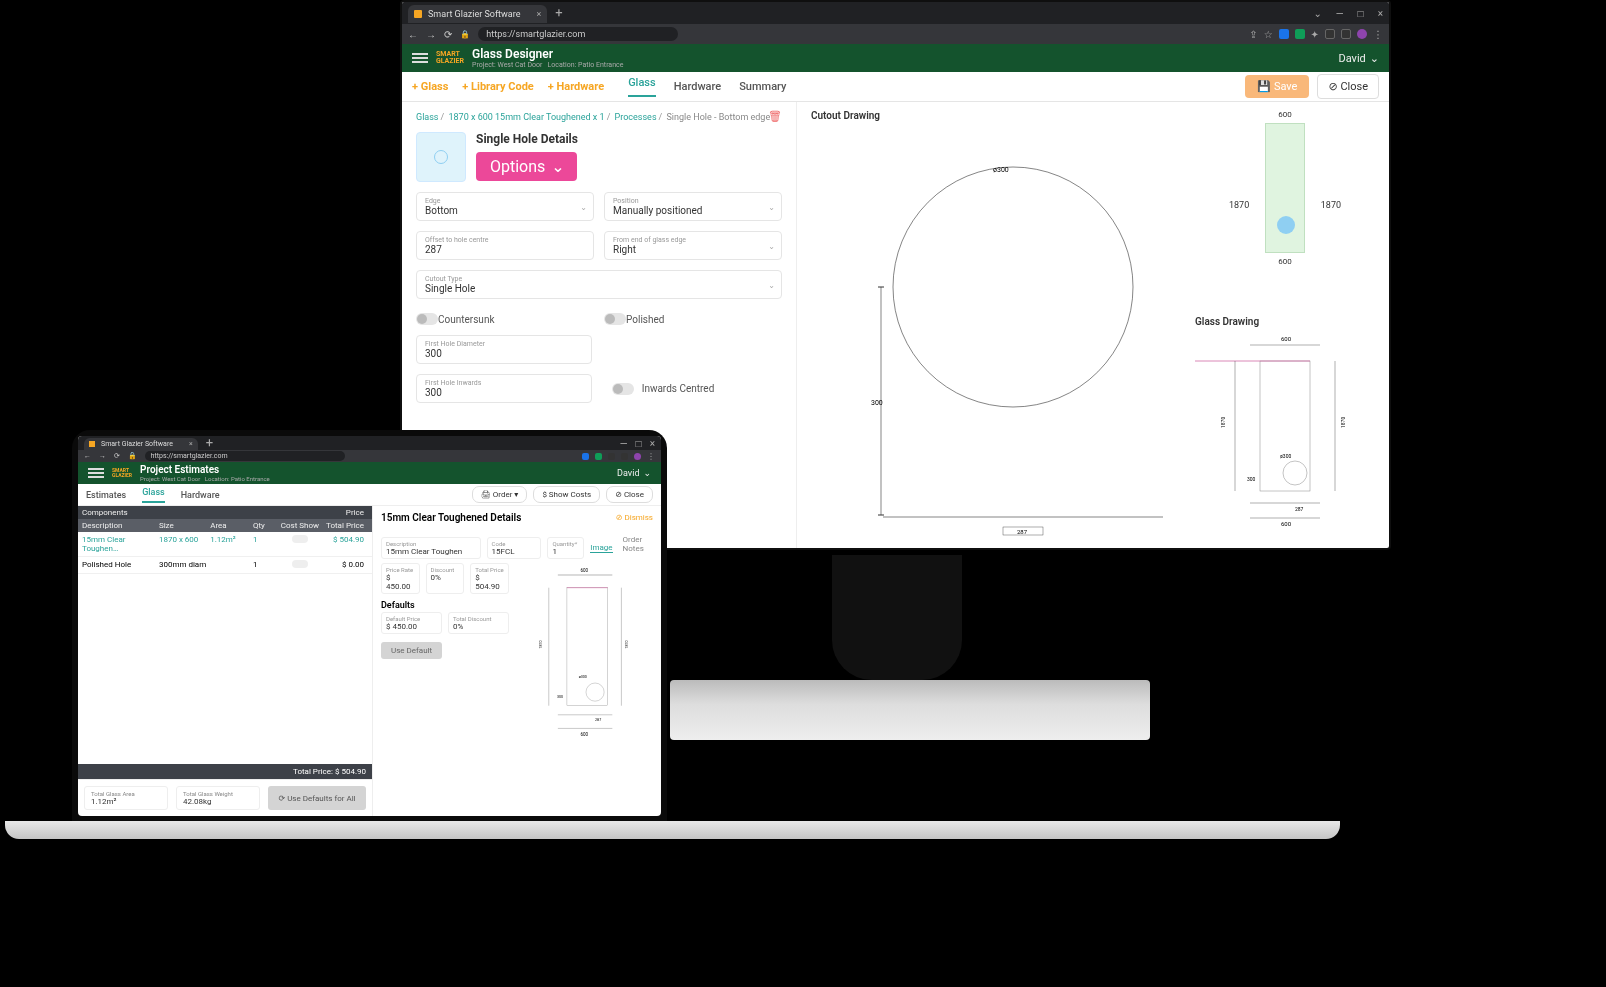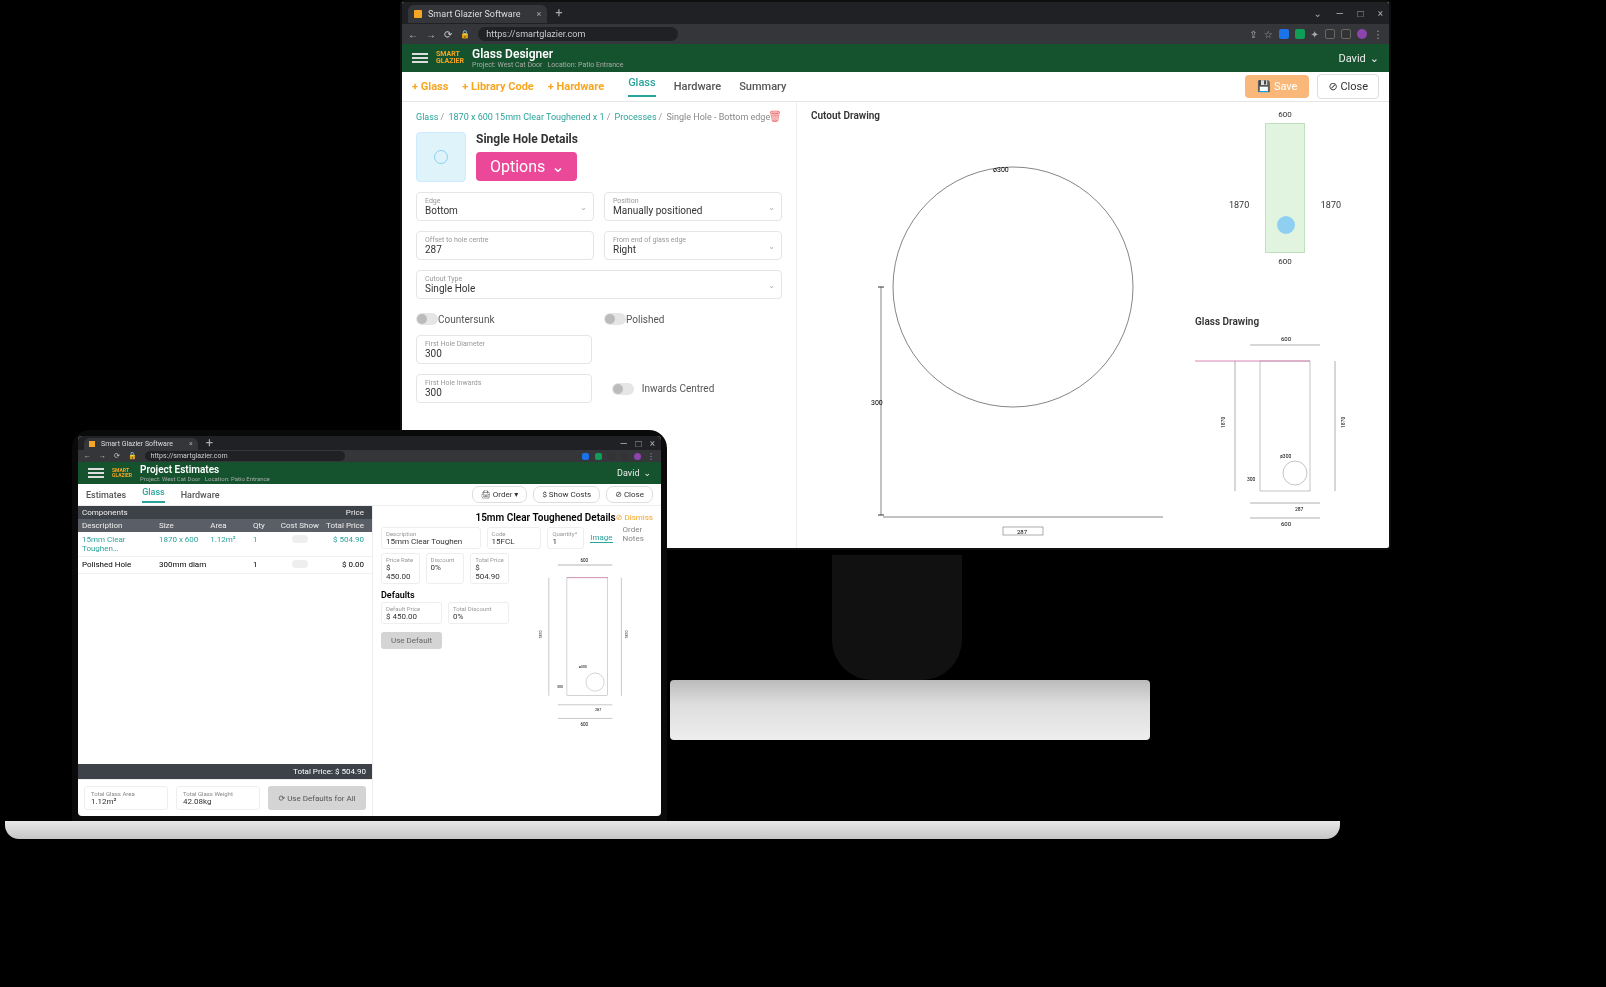--- a/index.html
+++ b/index.html
@@ -117,21 +117,21 @@
 .c-tp{flex:1;text-align:right;padding-right:4px}
 
 .lap-total{background:#3d4148;color:#fff;font-size:8px;text-align:right;padding:3px 6px;margin-top:auto}
 
 .lap-footer{display:flex;gap:8px;padding:6px;border-top:1px solid #eee}
 .stat{flex:1;border:1px solid #eee;border-radius:3px;padding:3px 6px}
 .stat .lbl{font-size:6px;color:#888}
 .stat .val{font-size:8px;color:#333}
 .use-all{flex:1.4;background:#d4d4d4;color:#555;border:none;border-radius:3px;font-size:8px}
 
-.detail-hdr{display:flex;justify-content:flex-end;align-items:center;font-size:10px;font-weight:600;margin-bottom:4px}
+.detail-hdr{display:flex;justify-content:space-between;align-items:center;font-size:10px;font-weight:600;margin-bottom:14px}
 .dismiss{color:#f6a623;font-size:8px;font-weight:400}
 .det-row{display:flex;gap:6px;margin-bottom:4px}
 .det-fld{flex:1;border:1px solid #eee;border-radius:3px;padding:2px 4px}
 .det-fld .lbl{font-size:6px;color:#999}
 .det-fld .val{font-size:8px;color:#333}
 .det-tabs{font-size:8px;display:flex;gap:10px;align-items:flex-end;height:16px}
 .det-tabs .t{color:#888}
 .det-tabs .t.active{color:#2aa39a;border-bottom:1px solid #2aa39a}
 .defaults-h{font-size:9px;font-weight:600;margin:6px 0 2px}
 .use-def{background:#d4d4d4;color:#666;border:none;border-radius:3px;padding:4px 10px;font-size:8px;margin-top:4px}

